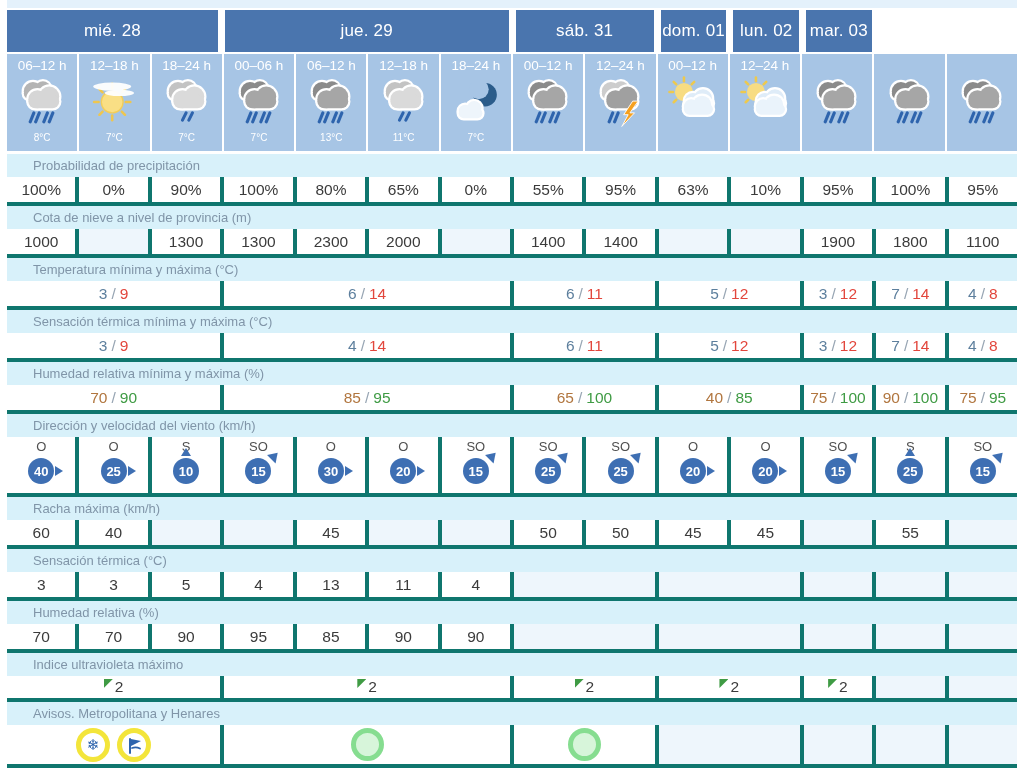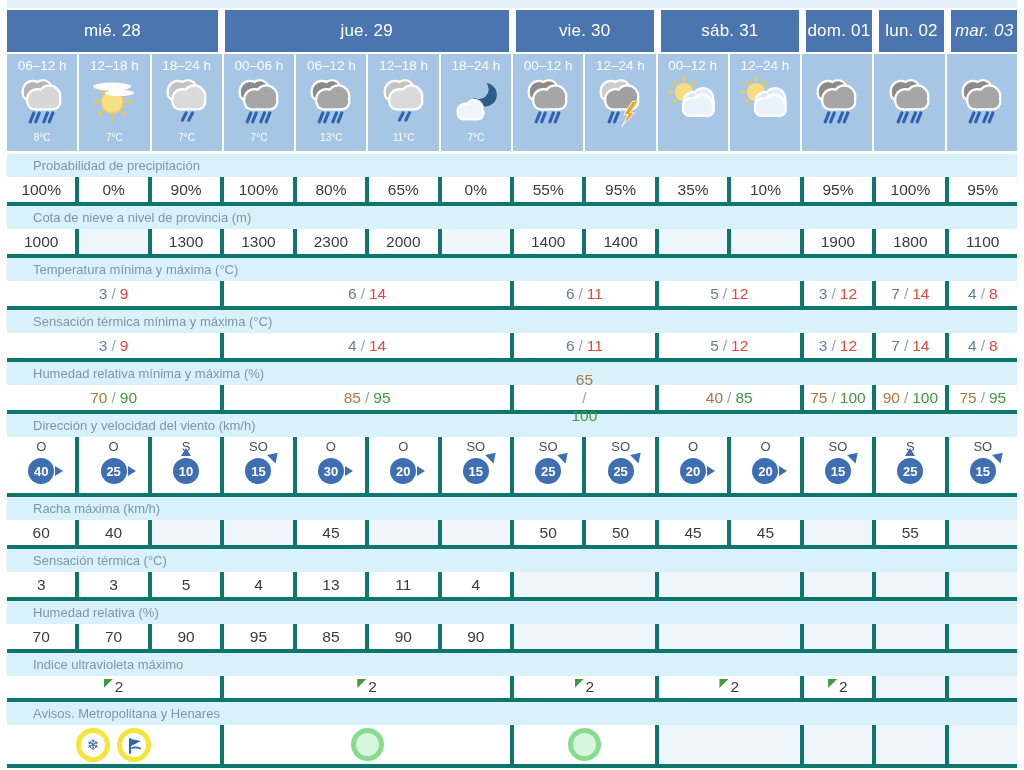--- a/index.html
+++ b/index.html
@@ -36,25 +36,24 @@
   .okring{width:23px;height:23px;border:5px solid #86dd90;border-radius:50%;background:#d7f5da;}
 </style>
 </head>
 <body>
 
 <div id="topstrip"></div>
 <div id="forecast">
     <div class="day-row">
       <div class="day-cell" style="grid-column: span 3;">mié. 28</div>
       <div class="day-cell" style="grid-column: span 4;">jue. 29</div>
-      <div class="day-cell" style="grid-column: span 2;">vie. 30</div>
       <div class="day-cell" style="grid-column: span 2;">sáb. 31</div>
       <div class="day-cell" style="grid-column: span 1;">dom. 01</div>
       <div class="day-cell" style="grid-column: span 1;">lun. 02</div>
-      <div class="day-cell" style="grid-column: span 1; font-style: italic;">mar. 03</div>
+      <div class="day-cell" style="grid-column: span 1;">mar. 03</div>
     </div>
     <div class="band-row">
       <div class="band-cell">
         <div class="band-time">06–12 h</div>
         <div class="band-icon">
           <svg width="58" height="52" viewBox="0 0 64 56">
             <g fill="#fff" stroke="#fff" stroke-width="5" stroke-linejoin="round">
               <circle cx="22" cy="16" r="10"></circle>
               <circle cx="33" cy="13" r="8"></circle>
               <rect x="12" y="12" width="30" height="13" rx="6.5"></rect>
@@ -512,21 +511,21 @@
     <div class="cells">
       <div class="cell">100%</div>
       <div class="cell">0%</div>
       <div class="cell">90%</div>
       <div class="cell">100%</div>
       <div class="cell">80%</div>
       <div class="cell">65%</div>
       <div class="cell">0%</div>
       <div class="cell">55%</div>
       <div class="cell">95%</div>
-      <div class="cell">35%</div>
+      <div class="cell">63%</div>
       <div class="cell">10%</div>
       <div class="cell">95%</div>
       <div class="cell">100%</div>
       <div class="cell">95%</div>
     </div>
     <div class="row-label">Cota de nieve a nivel de provincia (m)</div>
     <div class="cells">
       <div class="cell">1000</div>
       <div class="cell empty"></div>
       <div class="cell">1300</div>
@@ -623,21 +622,21 @@
       <div class="cell" style="grid-column: span 3;">
         <span class="minh">70</span>
         <span class="sep">/</span>
         <span class="maxh">90</span>
       </div>
       <div class="cell" style="grid-column: span 4;">
         <span class="minh">85</span>
         <span class="sep">/</span>
         <span class="maxh">95</span>
       </div>
-      <div class="cell" style="grid-column: span 2; flex-direction: column;">
+      <div class="cell" style="grid-column: span 2;">
         <span class="minh">65</span>
         <span class="sep">/</span>
         <span class="maxh">100</span>
       </div>
       <div class="cell" style="grid-column: span 2;">
         <span class="minh">40</span>
         <span class="sep">/</span>
         <span class="maxh">85</span>
       </div>
       <div class="cell" style="grid-column: span 1;">

